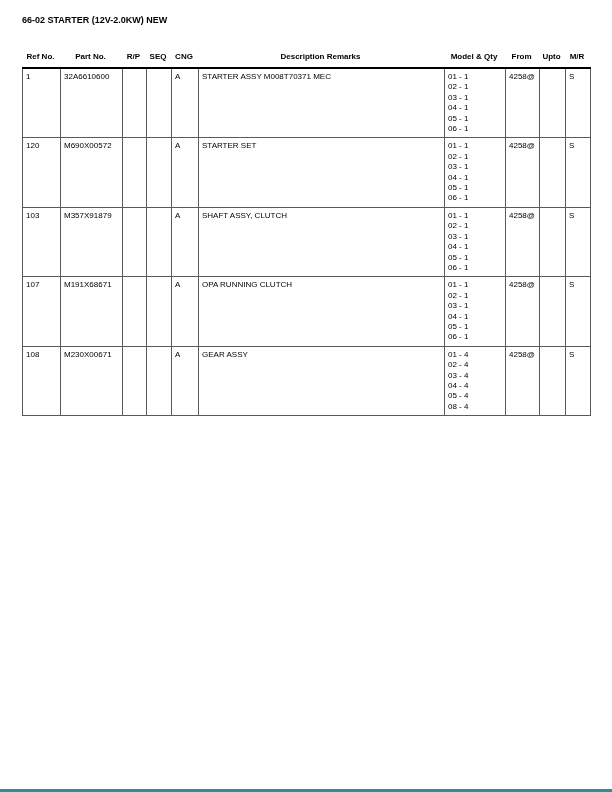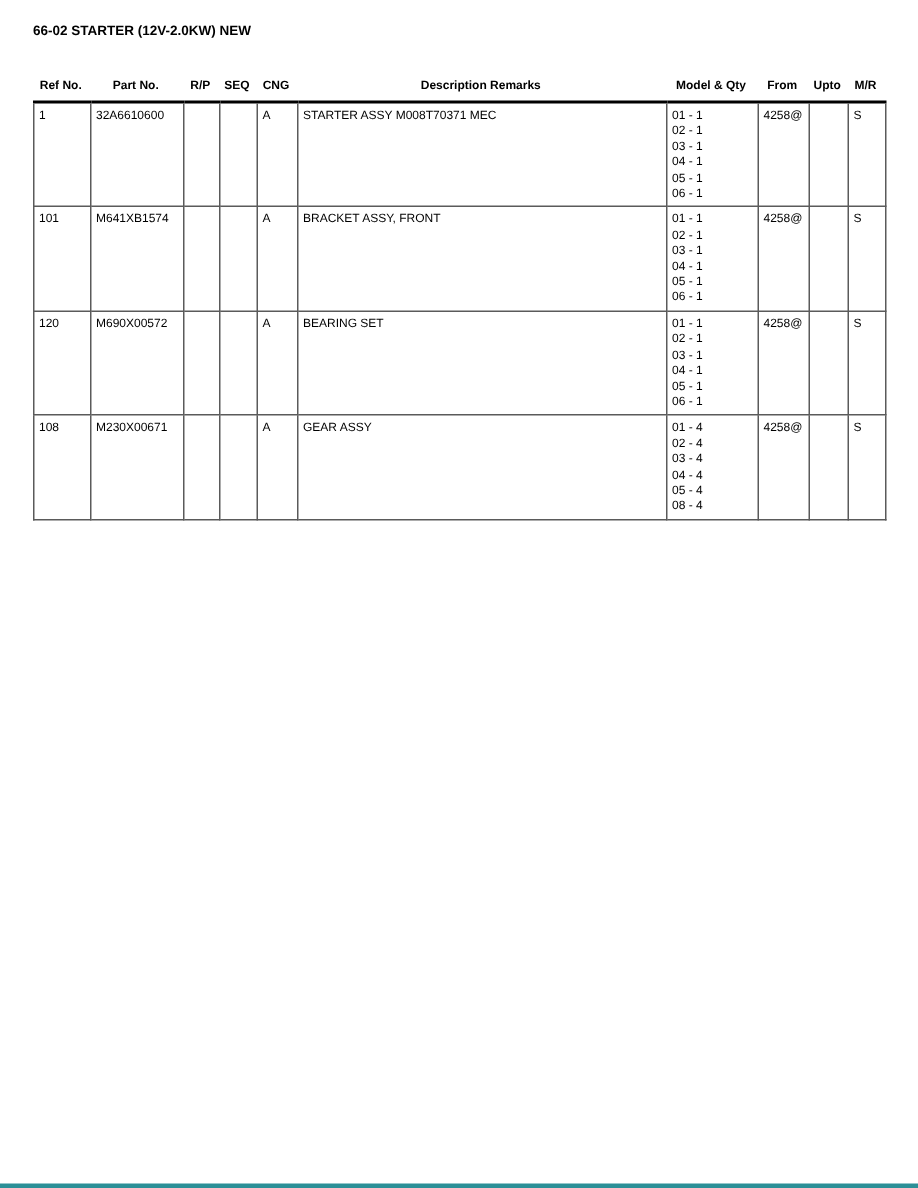--- a/index.html
+++ b/index.html
@@ -76,64 +76,83 @@
             <div class="qty-line">03 - 1</div>
             <div class="qty-line">04 - 1</div>
             <div class="qty-line">05 - 1</div>
             <div class="qty-line">06 - 1</div>
           </td>
     <td>4258@</td>
     <td></td>
     <td>S</td>
   </tr>
 
+
   <tr>
-    <td>101</td>
-    <td>M641XB1574</td>
+    <td>120</td>
+    <td>M690X00572</td>
     <td></td>
     <td></td>
     <td>A</td>
-    <td>BRACKET ASSY, FRONT</td>
+    <td>STARTER SET</td>
     <td>
             <div class="qty-line">01 - 1</div>
             <div class="qty-line">02 - 1</div>
             <div class="qty-line">03 - 1</div>
             <div class="qty-line">04 - 1</div>
             <div class="qty-line">05 - 1</div>
             <div class="qty-line">06 - 1</div>
           </td>
     <td>4258@</td>
     <td></td>
     <td>S</td>
   </tr>
 
   <tr>
-    <td>120</td>
-    <td>M690X00572</td>
+    <td>103</td>
+    <td>M357X91879</td>
     <td></td>
     <td></td>
     <td>A</td>
-    <td>BEARING SET</td>
+    <td>SHAFT ASSY, CLUTCH</td>
     <td>
             <div class="qty-line">01 - 1</div>
             <div class="qty-line">02 - 1</div>
             <div class="qty-line">03 - 1</div>
             <div class="qty-line">04 - 1</div>
             <div class="qty-line">05 - 1</div>
             <div class="qty-line">06 - 1</div>
           </td>
     <td>4258@</td>
     <td></td>
     <td>S</td>
   </tr>
 
 
 
 
-
+  <tr>
+    <td>107</td>
+    <td>M191X68671</td>
+    <td></td>
+    <td></td>
+    <td>A</td>
+    <td>OPA RUNNING CLUTCH</td>
+    <td>
+            <div class="qty-line">01 - 1</div>
+            <div class="qty-line">02 - 1</div>
+            <div class="qty-line">03 - 1</div>
+            <div class="qty-line">04 - 1</div>
+            <div class="qty-line">05 - 1</div>
+            <div class="qty-line">06 - 1</div>
+          </td>
+    <td>4258@</td>
+    <td></td>
+    <td>S</td>
+  </tr>
 
   <tr>
     <td>108</td>
     <td>M230X00671</td>
     <td></td>
     <td></td>
     <td>A</td>
     <td>GEAR ASSY</td>
     <td>
             <div class="qty-line">01 - 4</div>

